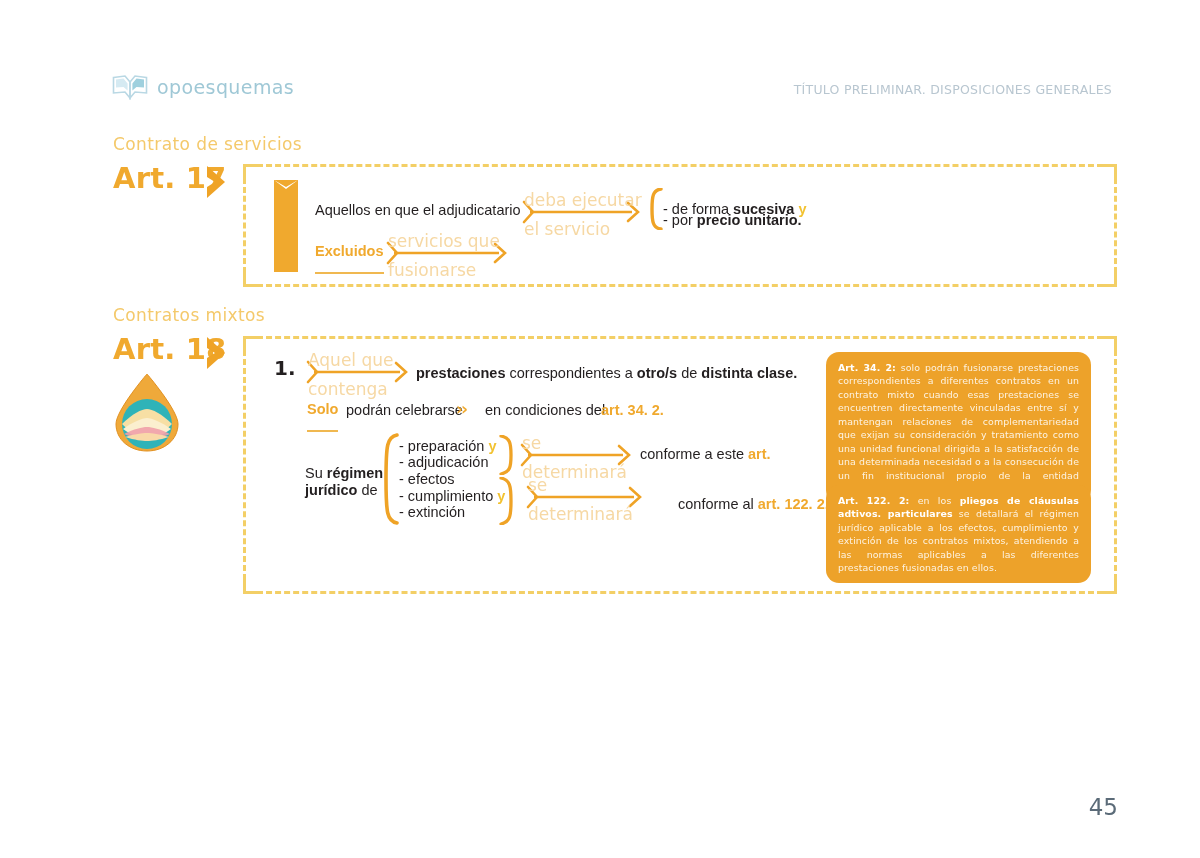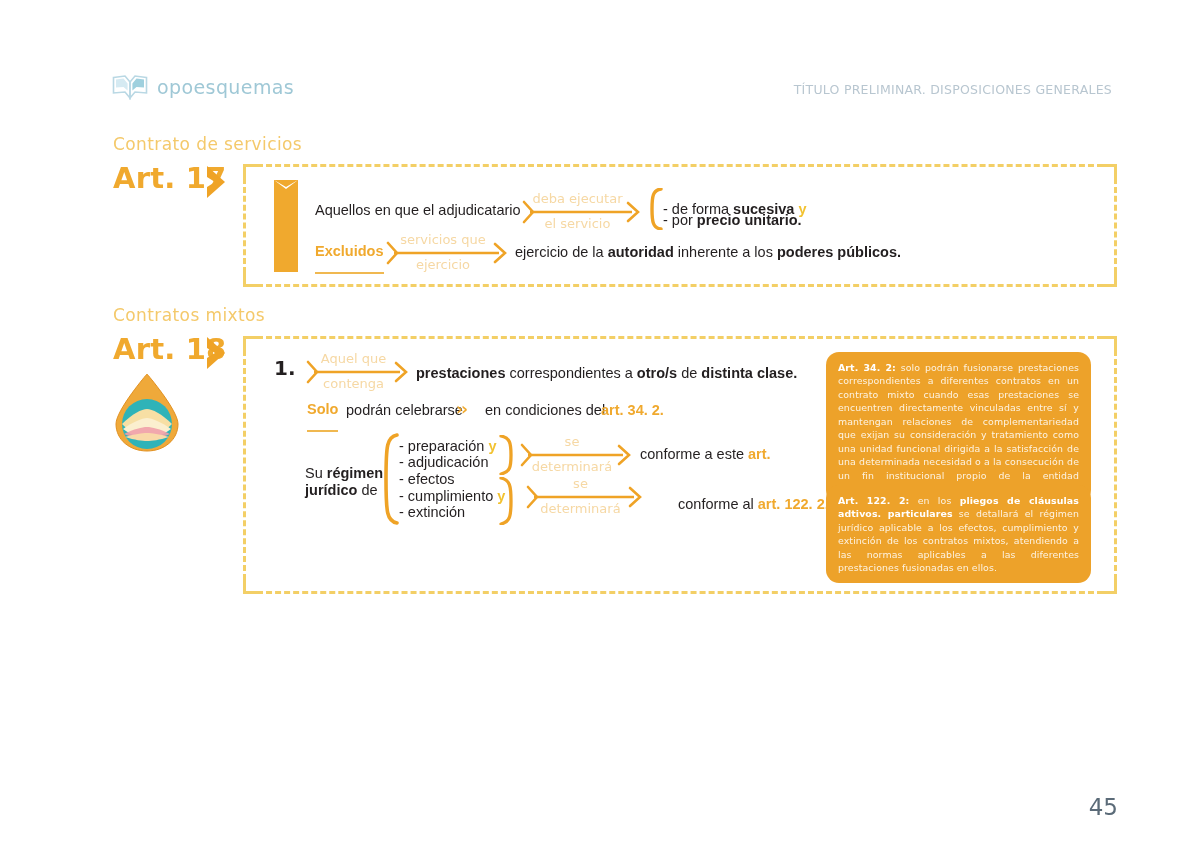--- a/index.html
+++ b/index.html
@@ -86,21 +86,21 @@
     position:absolute; font-size:14.5px; font-weight:bold; color:#f0a92e;
     border-bottom:2px solid #f0b850; padding-bottom:13px; white-space:nowrap;
     font-family:"Liberation Sans", sans-serif;
   }
 
   
   .arrow { position:absolute; height:34px; }
   .arrow svg { position:absolute; left:0; top:0; overflow:visible; }
   .arrow .alab {
     position:absolute; left:0; right:11px; top:-3px;
-    text-align:center; font-size:13px; color:#f6d8a4; line-height:1.0;
+    text-align:left; font-size:17px; color:#f6d8a4; line-height:1.0;
     font-family:"DejaVu Sans", sans-serif;
     white-space:nowrap;
   }
   .arrow .alab span { display:block; }
   .arrow .alab .l1 { margin-bottom:12px; }
 
   .dblchev { position:absolute; color:#f0a92e; font-size:17px; font-weight:bold;
              font-family:"DejaVu Sans", sans-serif; letter-spacing:-2px; }
 
   
@@ -191,27 +191,24 @@
   <div class="kw" style="left:315px; top:243px;">Excluidos</div>
 
   <div class="arrow" style="left:388px; top:236px; width:121px;">
     <svg width="121" height="34" viewBox="0 0 121 34">
       <line x1="6" y1="17" x2="111" y2="17" stroke="#efa326" stroke-width="2.4"></line>
       <path d="M0 7 L9 17 L0 27" fill="none" stroke="#efa326" stroke-width="2.6" stroke-linecap="round"></path>
       <path d="M107 8 L117 17 L107 26" fill="none" stroke="#efa326" stroke-width="2.6" stroke-linecap="round"></path>
     </svg>
     <div class="alab">
       <span class="l1">servicios que</span>
-      <span>ejercicio</span>
-    </div>
-  </div>
-
-  <div class="txt" style="left:515px; top:243px;">
-    <span>ejercicio de la </span><b>autoridad</b><span> inherente a los </span><b>poderes públicos.</b>
-  </div>
+      <span>fusionarse</span>
+    </div>
+  </div>
+
 
   <div class="sec-label" style="left:113px; top:305px;">Contratos mixtos</div>
   <div class="art-title" style="left:113px; top:332px;">Art. 18</div>
   <svg class="art-chevron" style="left:203px; top:336px;" viewBox="0 0 26 34">
     <path d="M4 1 L22 17 L4 33 L4 22 L12 17 L4 12 Z" fill="#efa326"></path>
   </svg>
 
   <svg class="droplet" style="left:112px; top:372px;" viewBox="0 0 70 82">
     <path d="M35 2 C35 2, 66 38, 66 52 C66 68, 52 79, 35 79 C18 79, 4 68, 4 52 C4 38, 35 2, 35 2 Z" fill="#efa93a" stroke="#e2901f" stroke-width="1"></path>
     <circle cx="35" cy="52" r="25" fill="#2fb3b8"></circle>

